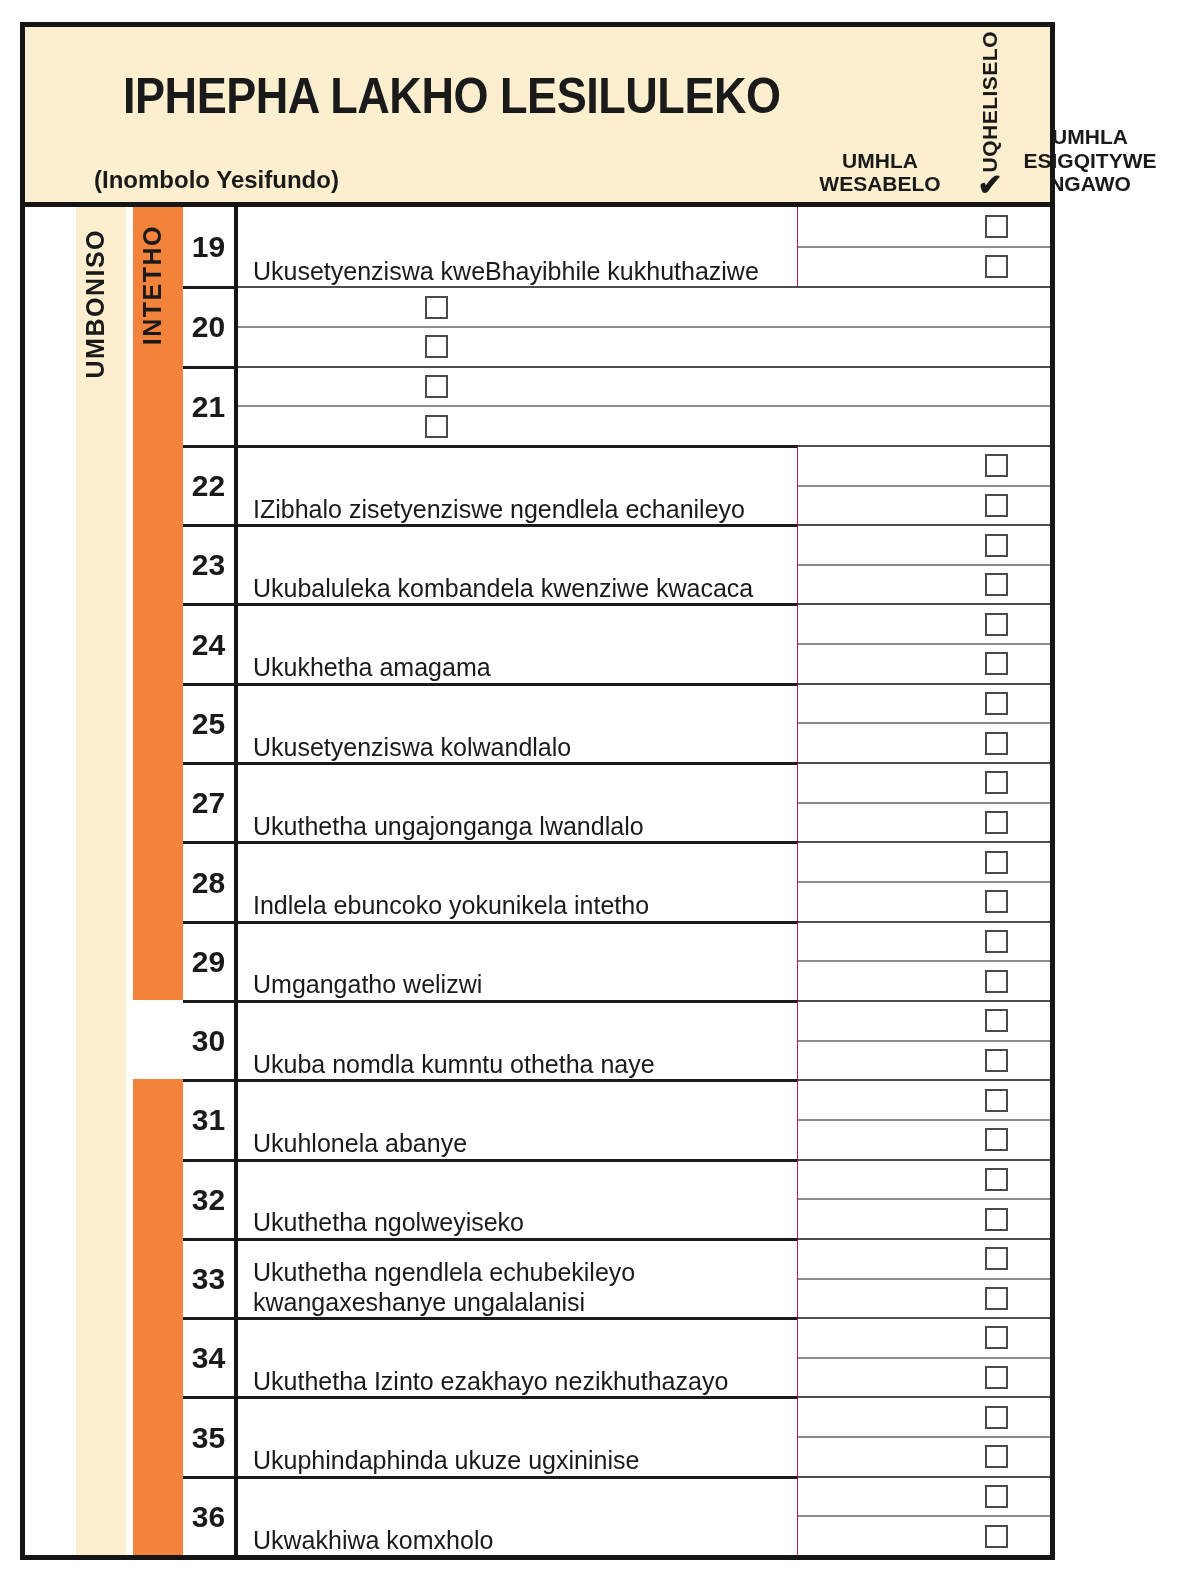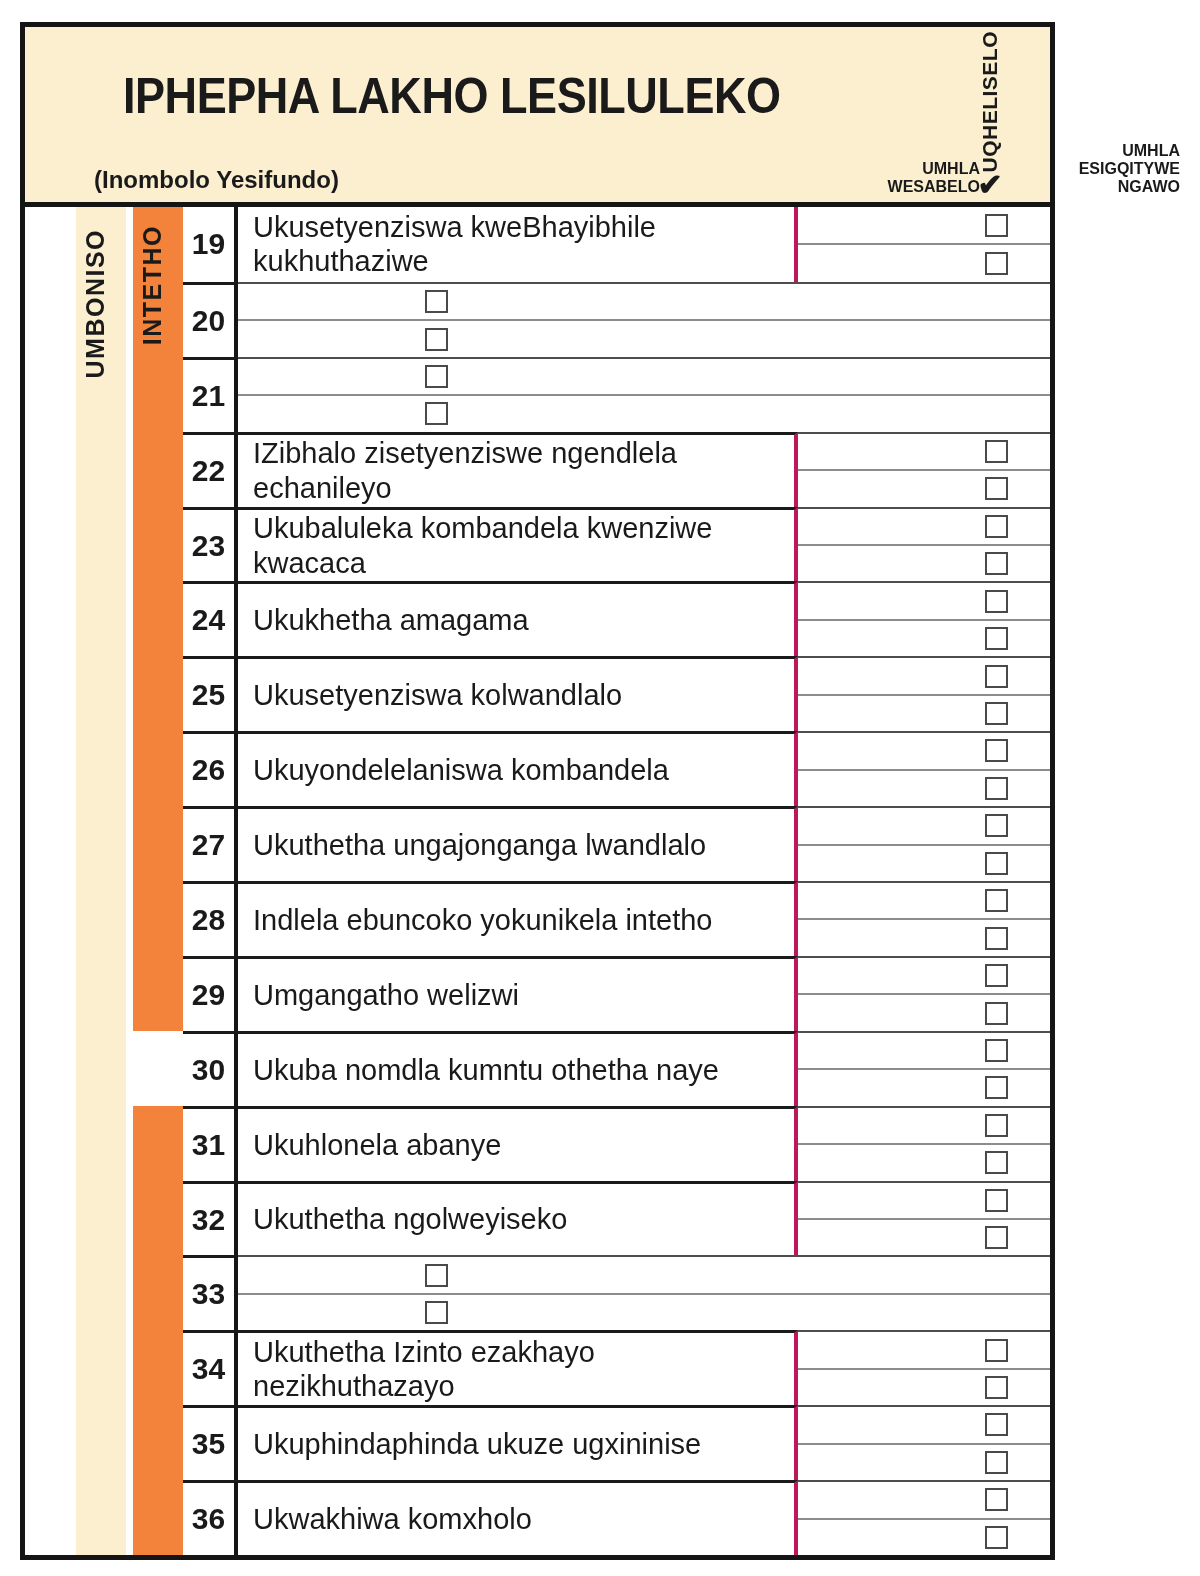--- a/index.html
+++ b/index.html
@@ -16,21 +16,21 @@
   .header{
     position:relative;height:180px;background:var(--cream,#FBEFD0);
     border-bottom:5px solid #151515;box-sizing:border-box;
   }
   .title{
     position:absolute;left:98px;top:40px;font-size:50px;font-weight:bold;
     letter-spacing:-0.5px;transform:scaleX(0.9);transform-origin:left center;
     white-space:nowrap;
   }
   .subtitle{position:absolute;left:69px;bottom:8px;font-size:24px;font-weight:bold;}
-  .colhead{position:absolute;bottom:6px;text-align:right;font-size:16px;font-weight:bold;line-height:1.12;}
+  .colhead{position:absolute;bottom:6px;text-align:center;font-size:21px;font-weight:bold;line-height:1.12;}
   .colhead span{display:block;}
   .colhead-assign{left:755px;width:200px;}
   .colhead-done{left:975px;width:180px;}
   .vhead{
     position:absolute;left:935px;top:4px;width:60px;height:132px;
     display:flex;align-items:flex-start;justify-content:center;
   }
   .vtext{writing-mode:vertical-rl;transform:rotate(180deg);font-weight:bold;}
   .vhead .vtext{font-size:21px;letter-spacing:0.5px;}
   .checkglyph{
@@ -45,23 +45,23 @@
   .c-cream{width:50px;background:var(--cream,#FBEFD0);}
   .c-gap{width:7px;}
   .c-orange{width:50px;background:var(--orange,#F3823A);}
   .c-orange.no-band{background:transparent;}
   .c-num{
     width:55px;box-sizing:border-box;border-right:4px solid #151515;
     display:flex;align-items:center;justify-content:center;
     font-weight:bold;font-size:30px;
   }
   .c-text{
-    width:560px;box-sizing:border-box;border-right:4px solid #be185d;
-    display:flex;align-items:center;padding-left:15px;
-    font-size:29px;line-height:1.18;
+    width:560px;box-sizing:border-box;border-right:1px solid #be185d;
+    display:flex;align-items:flex-end;padding-left:15px;
+    font-size:25px;line-height:1.18;
   }
   .c-text span{white-space:pre-line;}
   .c-right{flex:1;display:flex;flex-direction:column;min-width:0;}
   .row:not(.first) .c-num,
   .row:not(.first) .c-text{border-top:3px solid #1b1b1b;}
   .row:not(.first) .c-right{border-top:2px solid #4e4e4e;}
   .subrow{flex:1 1 0;position:relative;display:flex;align-items:center;min-height:0;}
   .subrow-a{border-bottom:2px solid #8c8c8c;}
   .cell-assign{width:187px;height:100%;}
   .cell-done{flex:1;height:100%;}
@@ -265,44 +265,20 @@
         <div class="cell-done"></div>
       </div>
       <div class="subrow subrow-b">
         <div class="cell-assign"></div>
         <div class="checkbox"></div>
         <div class="cell-done"></div>
       </div>
     </div>
   </div>
 
-  <div class="row">
-    <div class="c-gutter"></div>
-    <div class="c-cream"></div>
-    <div class="c-gap"></div>
-    <div class="c-orange"></div>
-    <div class="c-num">
-            <span>26</span>
-          </div>
-    <div class="c-text">
-            <span>Ukuyondelelaniswa kombandela</span>
-          </div>
-    <div class="c-right">
-      <div class="subrow subrow-a">
-        <div class="cell-assign"></div>
-        <div class="checkbox"></div>
-        <div class="cell-done"></div>
-      </div>
-      <div class="subrow subrow-b">
-        <div class="cell-assign"></div>
-        <div class="checkbox"></div>
-        <div class="cell-done"></div>
-      </div>
-    </div>
-  </div>
 
   <div class="row">
     <div class="c-gutter"></div>
     <div class="c-cream"></div>
     <div class="c-gap"></div>
     <div class="c-orange"></div>
     <div class="c-num">
             <span>27</span>
           </div>
     <div class="c-text">
@@ -447,20 +423,24 @@
     </div>
   </div>
 
   <div class="row">
     <div class="c-gutter"></div>
     <div class="c-cream"></div>
     <div class="c-gap"></div>
     <div class="c-orange"></div>
     <div class="c-num">
             <span>33</span>
+          </div>
+    <div class="c-text">
+            <span>Ukuthetha ngendlela echubekileyo
+kwangaxeshanye ungalalanisi</span>
           </div>
     <div class="c-right">
       <div class="subrow subrow-a">
         <div class="cell-assign"></div>
         <div class="checkbox"></div>
         <div class="cell-done"></div>
       </div>
       <div class="subrow subrow-b">
         <div class="cell-assign"></div>
         <div class="checkbox"></div>

